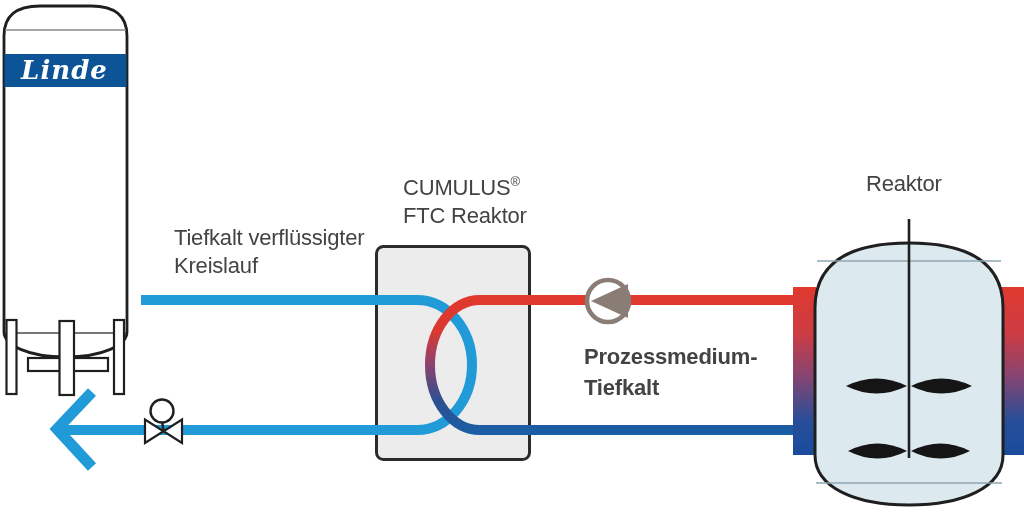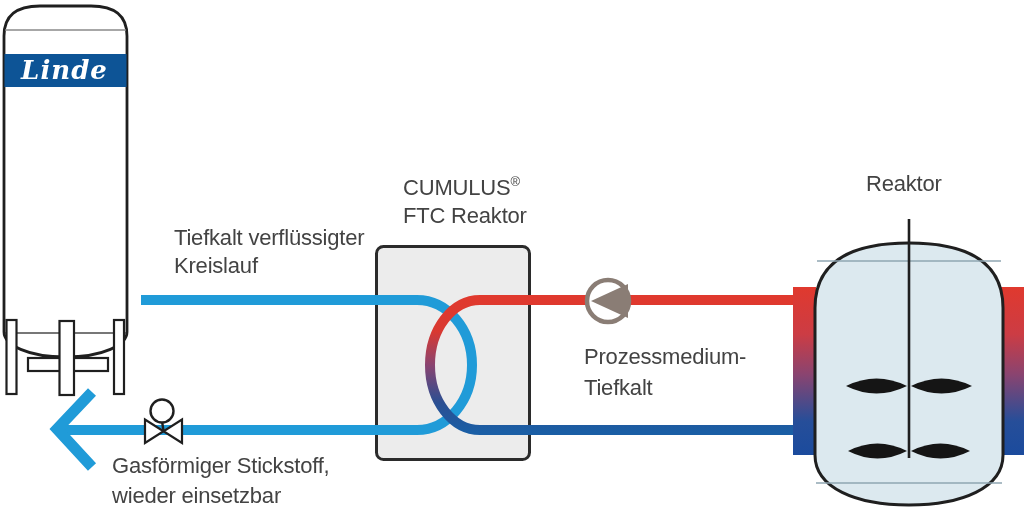--- a/index.html
+++ b/index.html
@@ -102,25 +102,21 @@
     <div>Kreislauf</div>
   </div>
 
   <div class="label" style="left:403px;top:168px;">
     <div>
       <span>CUMULUS</span><span class="sup">®</span>
     </div>
     <div>FTC Reaktor</div>
   </div>
 
-  <div class="label" style="left:584px;top:341px;line-height:31px;">
+  <div class="label" style="left:584px;top:341px;line-height:31px;font-weight:bold;">
     <div>Prozessmedium-</div>
     <div>Tiefkalt</div>
   </div>
 
-  <div class="label" style="left:112px;top:451px;line-height:30px;">
-    <div>Gasförmiger Stickstoff,</div>
-    <div>wieder einsetzbar</div>
-  </div>
 
   <div class="label" style="left:866px;top:170px;">Reaktor</div>
 
 </div>
 
 </body></html>

